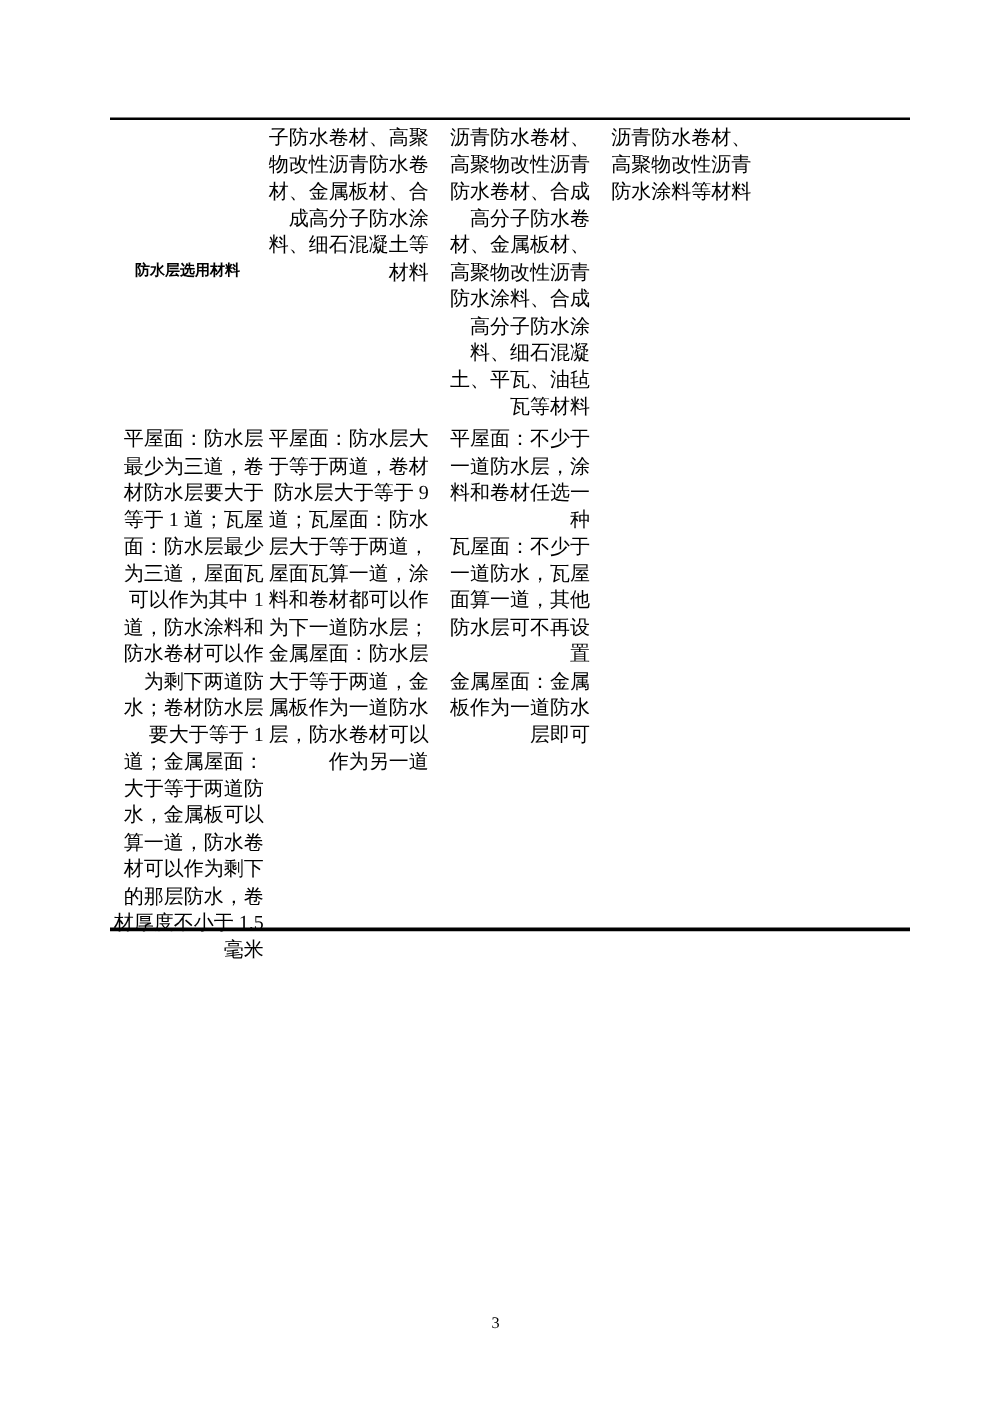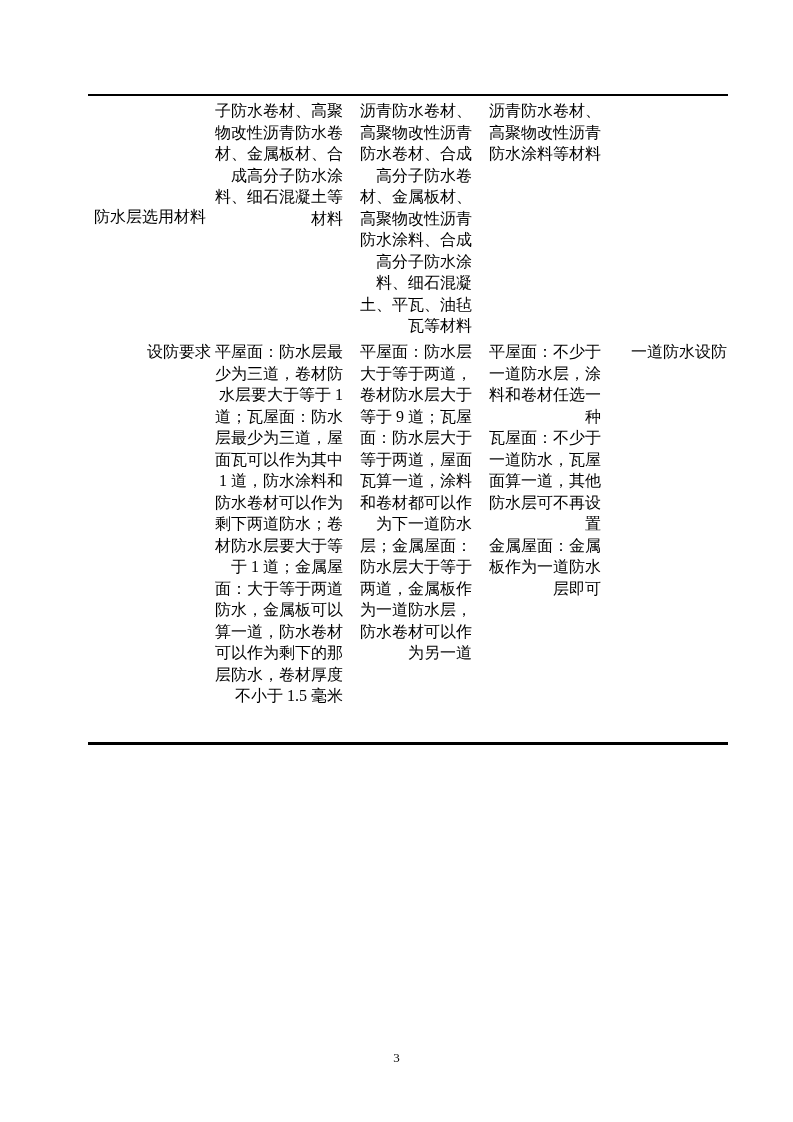--- a/index.html
+++ b/index.html
@@ -32,21 +32,21 @@
   .trow.requirements { height: 405px; }
   .cell {
     box-sizing: border-box;
     font-size: 16px;
     line-height: 21.5px;
     text-align: right;
     padding: 4px 1px 0 1px;
     white-space: pre-wrap;
     overflow-wrap: break-word;
   }
-  .label-cell { font-size: 16px; }
+  .label-cell { font-size: 12px; font-weight: bold; }
   .label-cell.v-middle {
     display: flex;
     align-items: center;
     justify-content: center;
     padding-top: 0;
   }
   .page-number {
     position: absolute;
     top: 1050px;
     left: 0;
@@ -64,26 +64,24 @@
   <div class="table-region">
 
     <div class="trow materials">
       <div class="cell label-cell v-middle">防水层选用材料</div>
       <div class="cell">子防水卷材、高聚物改性沥青防水卷材、金属板材、合成高分子防水涂料、细石混凝土等材料</div>
       <div class="cell">沥青防水卷材、高聚物改性沥青防水卷材、合成高分子防水卷材、金属板材、高聚物改性沥青防水涂料、合成高分子防水涂料、细石混凝土、平瓦、油毡瓦等材料</div>
       <div class="cell">沥青防水卷材、高聚物改性沥青防水涂料等材料</div>
     </div>
 
     <div class="trow requirements">
-      <div class="cell label-cell">设防要求</div>
       <div class="cell">平屋面：防水层最少为三道，卷材防水层要大于等于 1 道；瓦屋面：防水层最少为三道，屋面瓦可以作为其中 1 道，防水涂料和防水卷材可以作为剩下两道防水；卷材防水层要大于等于 1 道；金属屋面：大于等于两道防水，金属板可以算一道，防水卷材可以作为剩下的那层防水，卷材厚度不小于 1.5 毫米</div>
       <div class="cell">平屋面：防水层大于等于两道，卷材防水层大于等于 9 道；瓦屋面：防水层大于等于两道，屋面瓦算一道，涂料和卷材都可以作为下一道防水层；金属屋面：防水层大于等于两道，金属板作为一道防水层，防水卷材可以作为另一道</div>
       <div class="cell">平屋面：不少于一道防水层，涂料和卷材任选一种
 瓦屋面：不少于一道防水，瓦屋面算一道，其他防水层可不再设置
 金属屋面：金属板作为一道防水层即可</div>
-      <div class="cell">一道防水设防</div>
     </div>
 
   </div>
 
   <div class="page-number">3</div>
 
 </div>
 
 </body></html>

